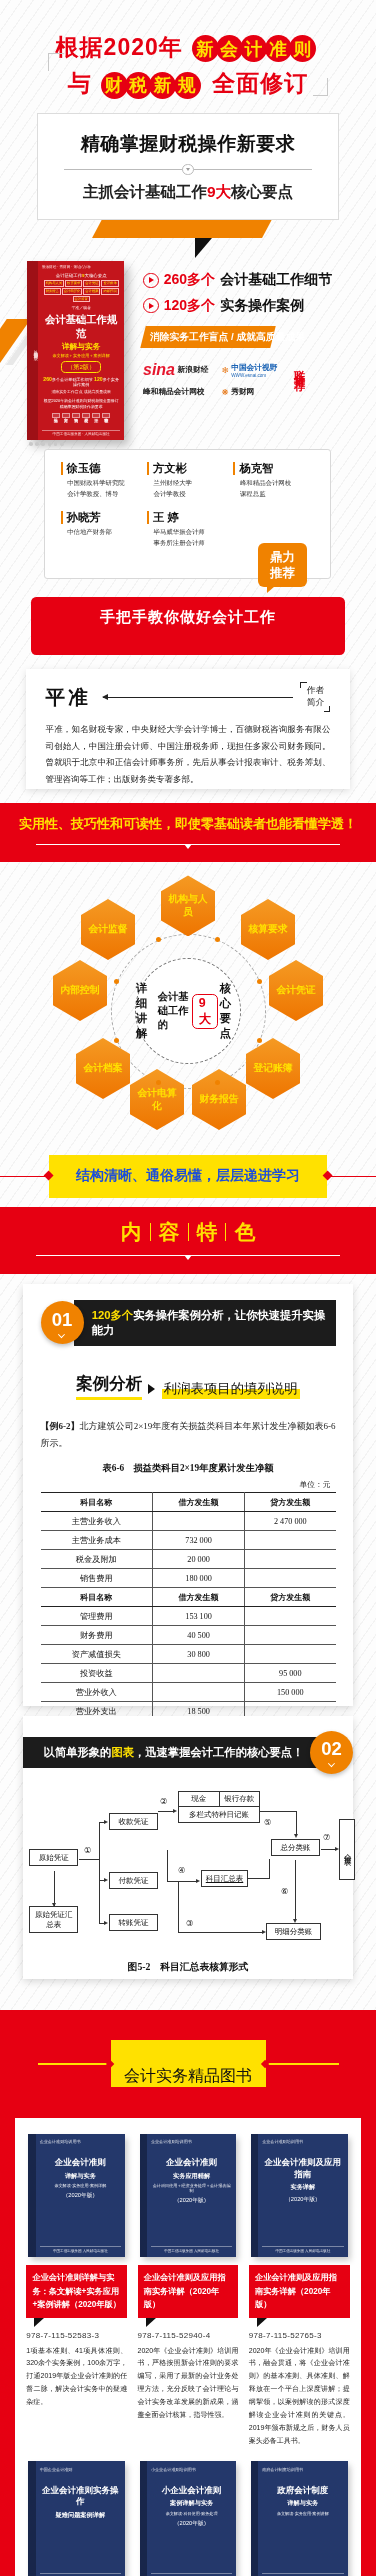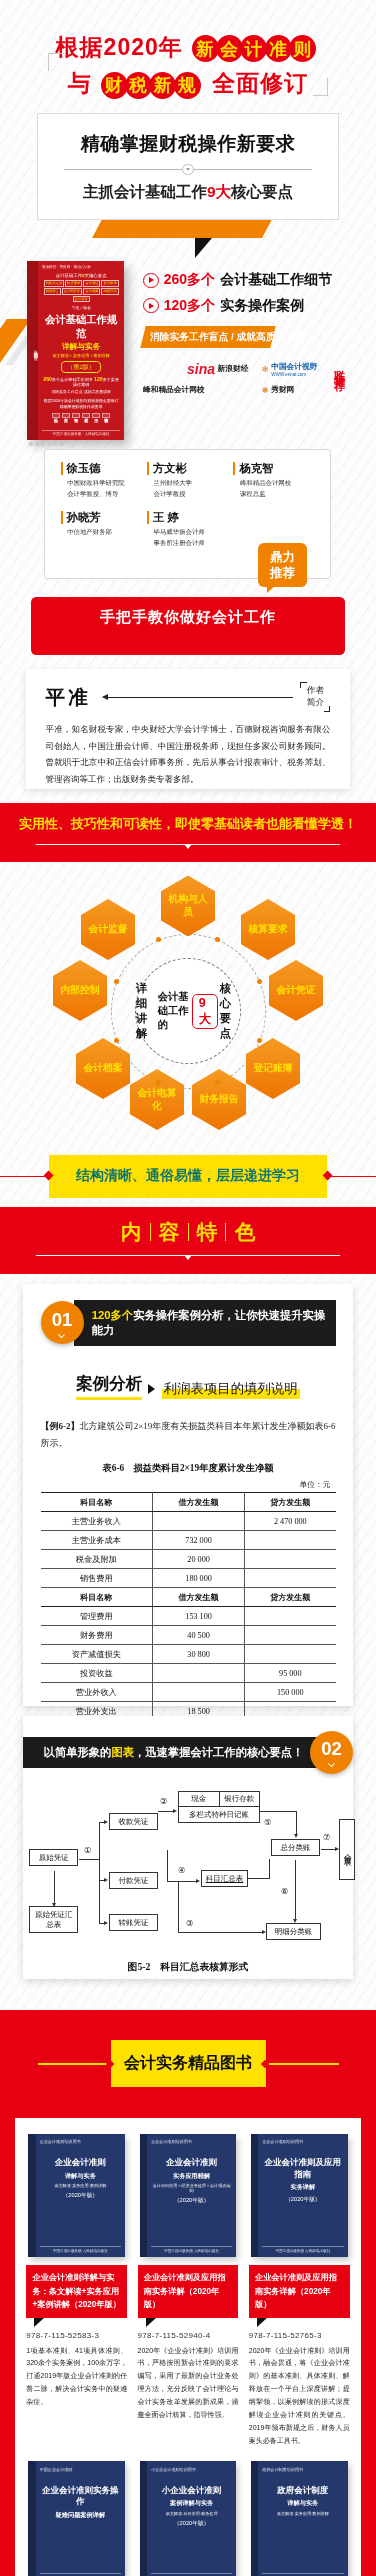--- a/index.html
+++ b/index.html
@@ -63,21 +63,21 @@
   .play { width:15.5px; height:15.5px; border-radius:50%; border:1px solid #e60012; display:flex; align-items:center; justify-content:center; flex:none; }
   .play i { width:0; height:0; border-top:3.6px solid transparent; border-bottom:3.6px solid transparent; border-left:5.7px solid #e60012; margin-left:1.5px; }
   .bullet .num { color:#e60012; font-size:14px; font-weight:bold; }
   .bullet .txt { color:#111; font-size:14px; font-weight:bold; }
   .hero-banner { margin:11.3px 0 0 0; width:130px; background:#f08200; color:#fff; font-size:9.8px; font-weight:bold;
     padding:4.6px 7.2px; transform:skewX(-14deg); }
   .hero-banner span { display:block; transform:skewX(14deg); white-space:nowrap; }
   .logos { margin-top:13.4px; display:flex; }
   .logo-grid { display:grid; grid-template-columns:auto auto; gap:7.2px 13.4px; }
   .logo { display:flex; align-items:center; gap:2.6px; }
-  .lg-sina { color:#e6162d; font-weight:bold; font-size:14px; font-style:italic;margin-left:44px; }
+  .lg-sina { color:#e6162d; font-weight:bold; font-size:16px; font-style:italic; }
   .lg-main { font-size:7.7px; font-weight:bold; color:#222; }
   .lg-blue { color:#1a63b5; }
   .lg-sub { font-size:4.6px; color:#1a63b5; }
   .lg-flower { color:#e6730f; font-size:8.2px; }
   .joint { margin-left:14.4px; writing-mode:vertical-rl; font-size:11.3px; font-weight:bold; color:#e60012; letter-spacing:3.1px; }
 
   
   .sec-experts { position:relative; height:139px; }
   .exp-box { position:absolute; left:44px; top:0; width:287px; height:130px; background:#fff; border:0.5px solid #d8d8d8; border-radius:3.1px; padding:12.4px 15.5px; }
   .exp-grid { display:grid; grid-template-columns:1fr 1fr 1fr; gap:11.3px 5.2px; }
@@ -122,21 +122,21 @@
     background:#fff; display:flex; align-items:center; justify-content:center; gap:1.5px; }
   .dc1 { font-size:11.3px; font-weight:bold; color:#111; }
   .dc2 { font-size:10.3px; font-weight:bold; color:#111; }
   .dc-num { color:#e60012; font-size:12.4px; font-weight:bold; border:1px solid #e60012; border-radius:5.2px; padding:0 6.2px; line-height:16.5px; margin:1px 0; }
   .dc3 { font-size:11.3px; font-weight:bold; color:#111; }
 
   
   .sec-ticket { height:46px; display:flex; align-items:center; justify-content:center; }
   .tk-line { width:47px; height:1px; background:#e60012; }
   .tk-box { width:282px; height:43px; background:#ffe100; margin:0 2.1px; display:flex; align-items:center; justify-content:center;
-    font-size:14px; font-weight:bold; color:#0f766e; position:relative; }
+    font-size:14px; font-weight:bold; color:#1d4ed8; position:relative; }
   .tk-box:before,.tk-box:after { content:""; position:absolute; top:50%; width:7.2px; height:7.2px; margin-top:-3.6px; background:#e60012; transform:rotate(45deg); }
   .tk-box:before { left:-3.6px; } .tk-box:after { right:-3.6px; }
 
   
   .sec-cfeature { margin-top:7.7px; height:67px; background:#e60012; padding-top:11.3px; }
   .cf-row { display:flex; align-items:center; justify-content:center; gap:8.2px; }
   .cf-ch { color:#ffe100; font-size:20.6px; font-weight:bold; }
   .cf-sep { width:1px; height:17.5px; background:#ffe100; }
   .cf-div { position:relative; height:0.5px; background:#fff; margin:9.3px 36px 0; }
   .cf-div:after { content:""; position:absolute; left:50%; margin-left:-4.1px; top:0; border-left:4.1px solid transparent; border-right:4.1px solid transparent; border-top:5.7px solid #fff; }
@@ -179,22 +179,22 @@
   .jrow { display:flex; border-bottom:0.8px solid #333; }
   .jrow span { flex:1; padding:2.1px 0; }
   .jrow span + span { border-left:0.8px solid #333; }
   .jbot { padding:2.6px 0; }
   .fcap { text-align:center; font-size:9.8px; font-weight:bold; color:#111; margin-top:8.2px; }
 
   
   .sec-books { margin-top:31px; height:1380px; background:#e60012; }
   .bk-banner { display:flex; align-items:center; justify-content:center; padding-top:30px; }
   .bkb-line { width:72px; height:1.5px; background:#ffe100; }
-  .bkb-box { width:155px; height:47px; background:#ffe100; margin:0 1px; display:flex; align-items:center; justify-content:center;
-    font-size:16px; font-weight:bold; color:#111; position:relative; }
+  .bkb-box { width:155px; height:47px; background:#ffe100; margin:0 1px; display:flex; align-items:flex-end; justify-content:center;
+    font-size:16px; font-weight:normal; color:#111; position:relative; }
   .bkb-box:before,.bkb-box:after { content:""; position:absolute; top:50%; width:6.2px; height:6.2px; margin-top:-3.1px; background:#e60012; transform:rotate(45deg); }
   .bkb-box:before { left:-3.1px; } .bkb-box:after { right:-3.1px; }
   .bk-panel { width:346px; margin:31px auto 0; height:1252px; background:#fff; padding:15.5px 11.3px 0; overflow:hidden; }
   .bk-grid { display:grid; grid-template-columns:repeat(3,1fr); column-gap:10.3px; row-gap:13.4px; }
   .bk-cell { display:flex; flex-direction:column; }
   .bk-cover { height:123px; display:flex; box-shadow:3.1px 4.1px 6.2px rgba(0,0,0,.22); margin:0 2.1px 8.2px; }
   .bk-spine { width:7.2px; }
   .bk-front { flex:1; padding:5.2px 4.1px 4.1px; color:#fff; display:flex; flex-direction:column; text-align:center; }
   .cov-navy { background:#24386b; } .cov-navy .bk-spine { background:#18264b; }
   .bk-top { font-size:4.1px; color:rgba(255,255,255,.85); text-align:left; }

